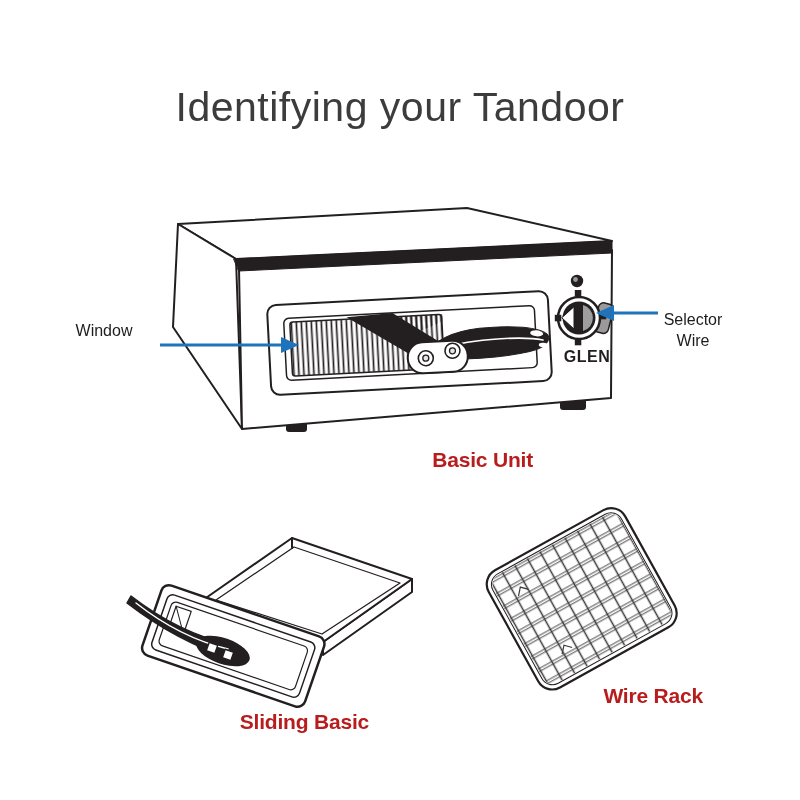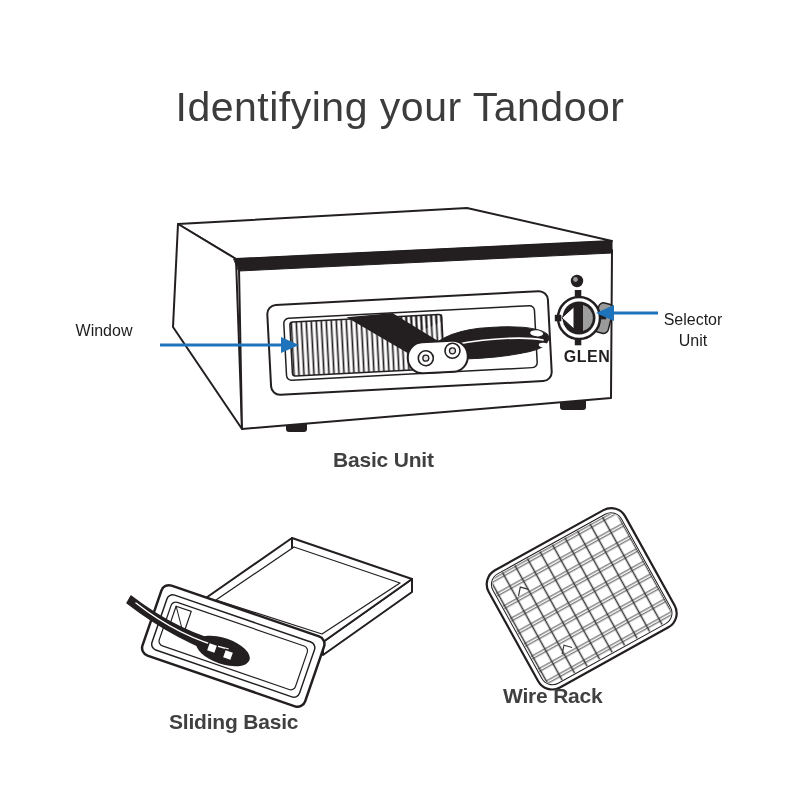--- a/index.html
+++ b/index.html
@@ -10,22 +10,22 @@
   .page-title{
     position:absolute;top:84px;left:0;width:800px;text-align:center;
     font-size:41px;font-weight:500;color:#3c3c3c;letter-spacing:0.5px;
   }
   .callout{
     position:absolute;text-align:center;font-size:16px;line-height:21px;color:#1d1d1d;
   }
   .callout-window{left:28px;top:320px;width:152px;}
   .callout-knob{left:628px;top:292px;width:130px;margin-top:17px;}
   .caption{
-    position:absolute;text-align:left;font-size:21px;font-weight:bold;
-    color:#404040;letter-spacing:-0.2px;
+    position:absolute;text-align:right;font-size:21px;font-weight:bold;
+    color:#b91c1c;letter-spacing:-0.2px;
   }
   .caption-basic{left:333px;top:448px;width:200px;}
   .caption-tray{left:169px;top:710px;width:200px;}
   .caption-rack{left:503px;top:684px;width:200px;}
   svg{position:absolute;left:0;top:0;}
 </style>
 </head>
 <body>
 
 <div class="stage">
@@ -137,20 +137,20 @@
       <polyline points="34,106 40,99 46,105" fill="none" stroke="#3a3a3a" stroke-width="1.2"></polyline>
     </g>
   </svg>
 
   <div class="callout callout-window">
     <div>Window</div>
   </div>
 
   <div class="callout callout-knob">
     <div>Selector</div>
-    <div>Unit</div>
+    <div>Wire</div>
   </div>
 
   <div class="caption caption-basic">Basic Unit</div>
   <div class="caption caption-tray">Sliding Basic</div>
   <div class="caption caption-rack">Wire Rack</div>
 
 </div>
 
 </body></html>

